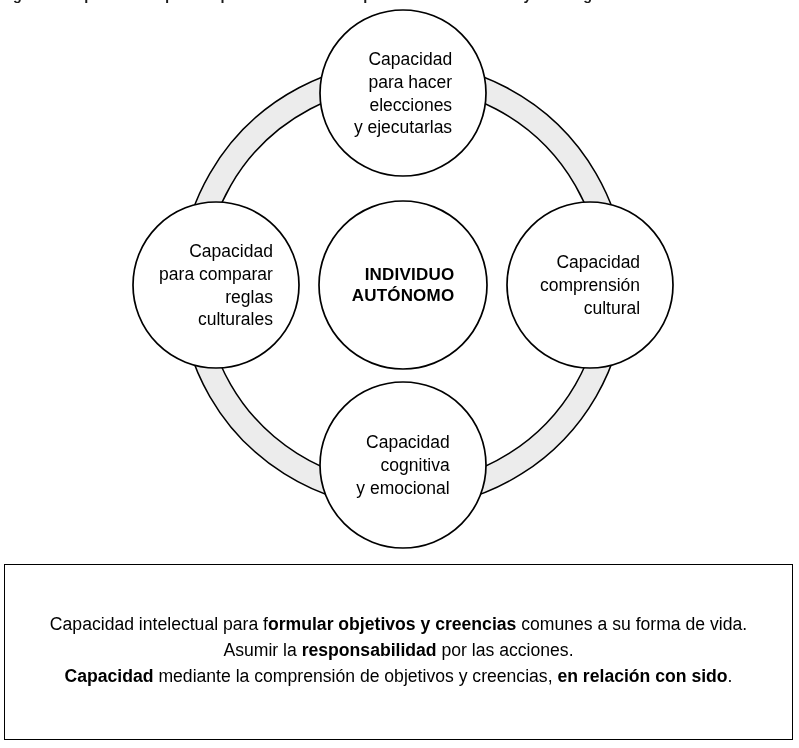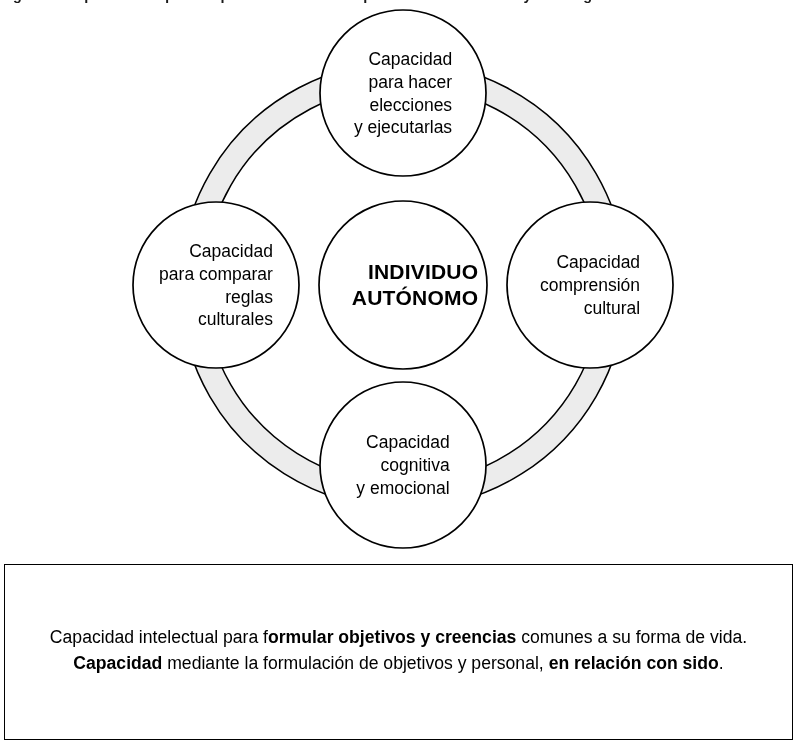--- a/index.html
+++ b/index.html
@@ -49,24 +49,23 @@
     text-align: right;
     line-height: 1.30;
     font-size: 17.5px;
     color: #000000;
     white-space: pre-line;
     transform: translate(-50%, -50%);
     pointer-events: none;
   }
   .node-label.center {
     font-weight: bold;
-    font-size: 21px;
+    font-size: 17px;
     line-height: 1.26;
     letter-spacing: 0.2px;
-    margin-left: 12px;
   }
 
   
   #statement-box {
     position: absolute;
     left: 4px;
     top: 564px;
     width: 789px;
     height: 176px;
     border: 1.6px solid #000000;
@@ -138,14 +137,15 @@
 y emocional</div>
 
   <div class="node-label" id="lbl-left" style="left: 216px; top: 285px;">Capacidad
 para comparar
 reglas
 culturales</div>
 </div>
 
 <div id="statement-box">
     <div class="statement-line"><span>Capacidad intelectual para f</span><b>ormular objetivos y creencias</b><span> comunes a su forma de vida.</span></div>
-    <div class="statement-line"><b>Capacidad</b><span> mediante la formulación de objetivos y personal, </span><b>en relación con sido</b><span>.</span></div>
+    <div class="statement-line"><span>Asumir la </span><b>responsabilidad</b><span> por las acciones.</span></div>
+    <div class="statement-line"><b>Capacidad</b><span> mediante la comprensión de objetivos y creencias, </span><b>en relación con sido</b><span>.</span></div>
   </div>
 
 </body></html>

